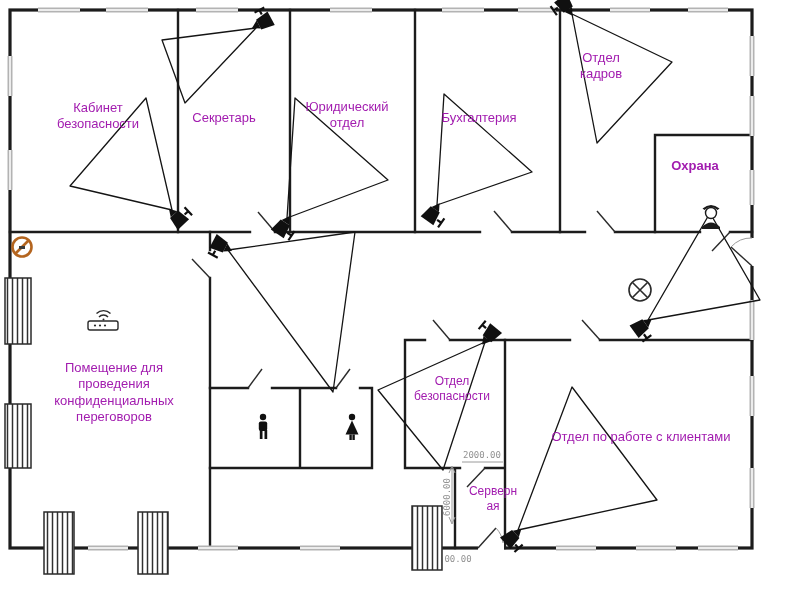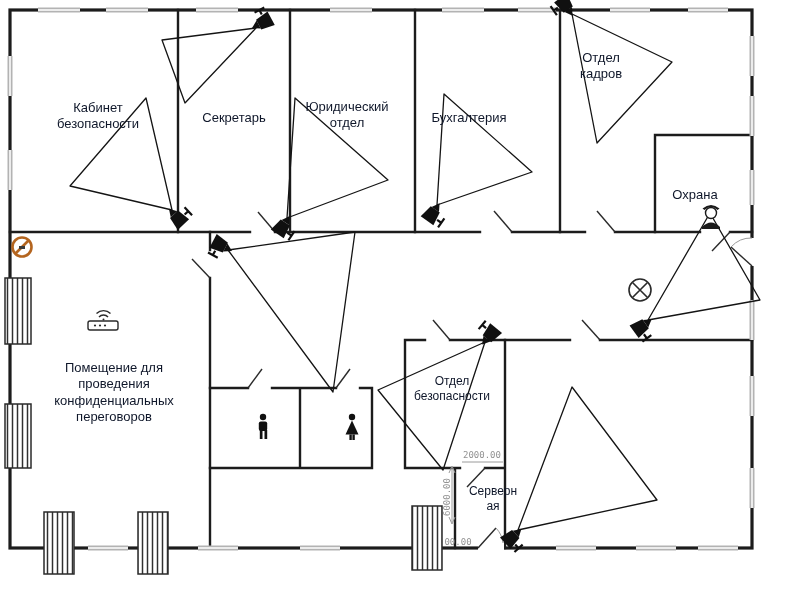--- a/index.html
+++ b/index.html
@@ -3,42 +3,42 @@
 <meta charset="utf-8">
 <style>
   html,body { margin:0; padding:0; background:#ffffff; }
   .stage {
     position:relative; width:800px; height:589px; background:#ffffff;
     font-family:"Liberation Sans", sans-serif; overflow:hidden;
   }
   .stage svg { position:absolute; left:0; top:0; }
   .label {
     position:absolute; transform:translate(-50%,-50%);
-    text-align:center; color:#0f172a; font-size:13px; line-height:1.25;
+    text-align:center; color:#a21caf; font-size:13px; line-height:1.25;
   }
   .label.small { font-size:12px; }
   .dim {
     position:absolute; transform:translate(-50%,-50%);
     color:#929292; font-size:9px; font-family:"DejaVu Sans Mono", monospace;
     white-space:nowrap;
   }
   .dim.vert { transform:translate(-50%,-50%) rotate(-90deg); }
   #lab-director     { left:98px;  top:116px; width:130px; }
-  #lab-secretary    { left:234px; top:118px; width:126px; }
+  #lab-secretary    { left:224px; top:118px; width:126px; }
   #lab-legal        { left:347px; top:115px; width:110px; }
-  #lab-accounting   { left:469px; top:118px; width:130px; }
+  #lab-accounting   { left:479px; top:118px; width:130px; }
   #lab-hr           { left:601px; top:66px;  width:80px;  }
-  #lab-guard        { left:695px; top:195px; width:90px;  }
+  #lab-guard        { left:695px; top:166px; width:90px;font-weight:bold;  }
   #lab-negotiation  { left:114px; top:392px; width:162px; }
   #lab-security     { left:452px; top:389px; width:100px; }
   #lab-clients      { left:641px; top:437px; width:240px; }
   #lab-server       { left:477px; top:499px; width:52px; overflow-wrap:anywhere;padding-left:32px; }
   #dim-v { left:447px; top:497px; }
   #dim-h { left:482px; top:455px; }
-  #dim-b { left:458px; top:542px; }
+  #dim-b { left:458px; top:559px; }
 </style>
 </head>
 <body>
 
 <div class="stage">
 
   <svg width="800" height="589" viewBox="0 0 800 589">
     <defs>
       <pattern id="hatch" width="5" height="10" patternUnits="userSpaceOnUse">
         <rect width="5" height="10" fill="#ffffff"></rect>
@@ -170,19 +170,20 @@
   </svg>
 
   <div class="label" id="lab-director">Кабинет безопасности</div>
   <div class="label" id="lab-secretary">Секретарь</div>
   <div class="label" id="lab-legal">Юридический отдел</div>
   <div class="label" id="lab-accounting">Бухгалтерия</div>
   <div class="label" id="lab-hr">Отдел кадров</div>
   <div class="label" id="lab-guard">Охрана</div>
   <div class="label small" id="lab-security">Отдел безопасности</div>
   <div class="label" id="lab-negotiation">Помещение для проведения конфиденциальных переговоров</div>
+  <div class="label" id="lab-clients">Отдел по работе с клиентами</div>
   <div class="label small" id="lab-server">Серверная</div>
 
   <div class="dim vert" id="dim-v">6000.00</div>
   <div class="dim" id="dim-h">2000.00</div>
   <div class="dim" id="dim-b">00.00</div>
 
 </div>
 
 </body></html>

